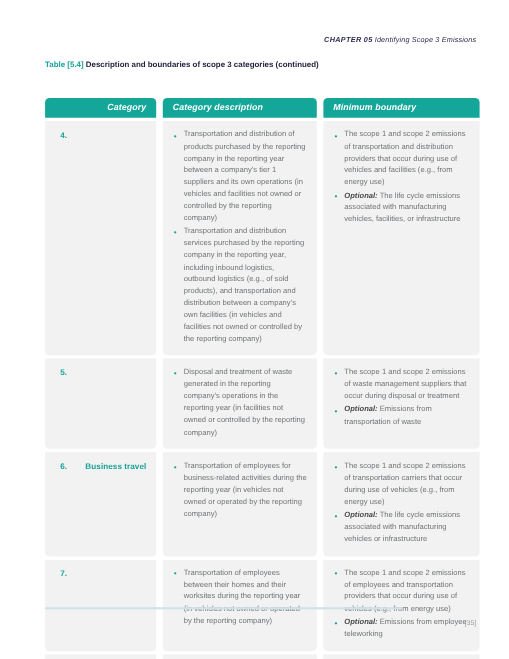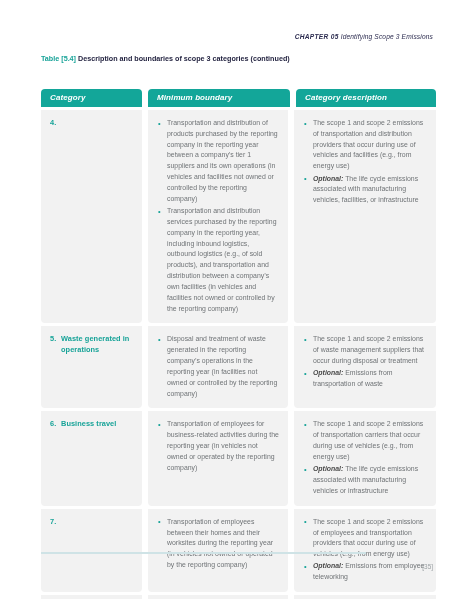--- a/index.html
+++ b/index.html
@@ -75,21 +75,21 @@
   .th {
     background: #13a699;
     color: #ffffff;
     font-size: 8px;
     font-style: italic;
     font-weight: bold;
     padding: 4px 9px 5px 9px;
     border-radius: 4px 4px 0 0;
     letter-spacing: 0.1px;
   }
-  .col-a { width: 101px; flex: 0 0 101px; }
+  .col-a { width: 101px; flex: 0 0 101px; text-align: right; }
   .col-b { width: 140px; flex: 0 0 140px; }
   .col-c { width: 142px; flex: 0 0 142px; }
 
   .trow {
     display: flex;
     gap: 6px;
     margin-bottom: 3px;
   }
   .td {
     background: #f2f2f2;
@@ -164,22 +164,22 @@
   <div class="caption">
     <span class="tablenum">Table [5.4]</span>
     <span>Description and boundaries of scope 3 categories (continued)</span>
   </div>
 
 
   <div class="table">
 
     <div class="thead">
       <div class="th col-a">Category</div>
+      <div class="th col-b">Category description</div>
       <div class="th col-c">Minimum boundary</div>
-      <div class="th col-b">Category description</div>
     </div>
 
     <div id="rows">
         <div class="trow">
           <div class="td col-a">
             <div class="cat">
               <span class="num">4.</span>
             </div>
           </div>
           <div class="td col-b">
@@ -192,21 +192,20 @@
             <ul class="bullets">
               <li>The scope 1 and scope 2 emissions of transportation and distribution providers that occur during use of vehicles and facilities (e.g., from energy use)</li>
               <li><span class="opt">Optional:</span><span> The life cycle emissions associated with manufacturing vehicles, facilities, or infrastructure</span></li>
             </ul>
           </div>
         </div>
         <div class="trow">
           <div class="td col-a">
             <div class="cat">
               <span class="num">5.</span>
-              <span class="nm">Waste generated in operations</span>
             </div>
           </div>
           <div class="td col-b">
             <ul class="bullets">
               <li>Disposal and treatment of waste generated in the reporting company’s operations in the reporting year (in facilities not owned or controlled by the reporting company)</li>
             </ul>
           </div>
           <div class="td col-c">
             <ul class="bullets">
               <li>The scope 1 and scope 2 emissions of waste management suppliers that occur during disposal or treatment</li>

